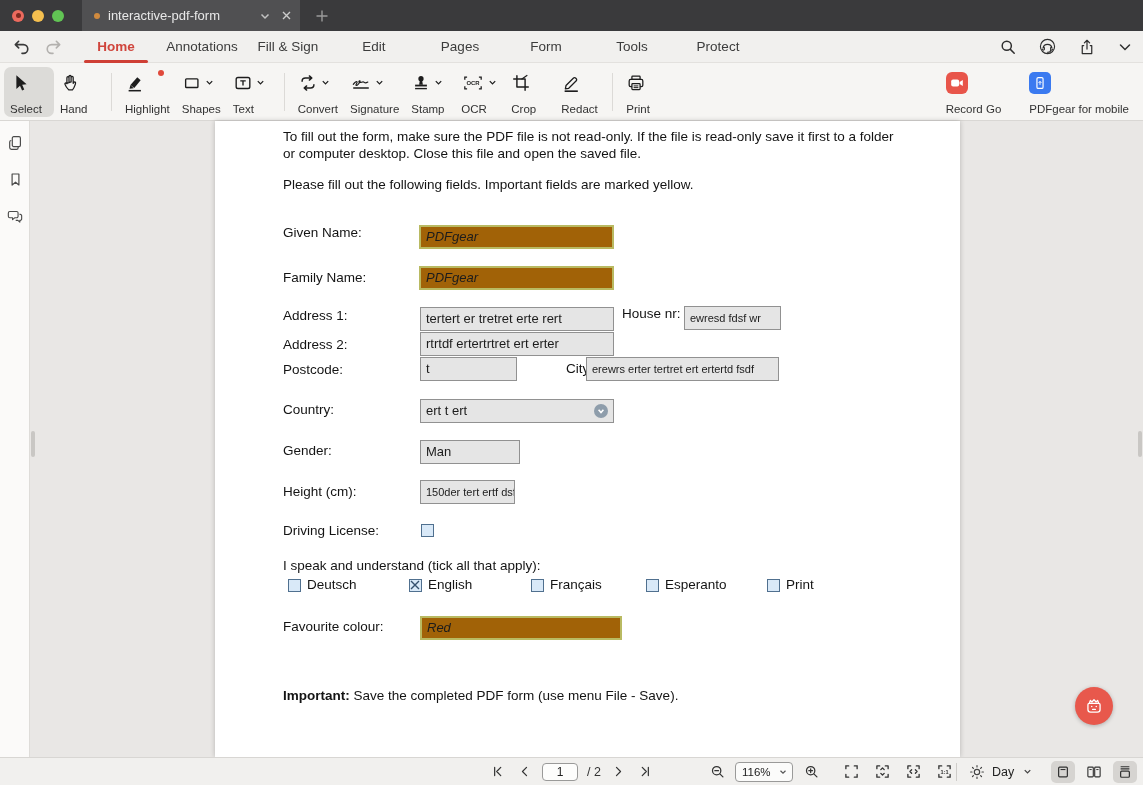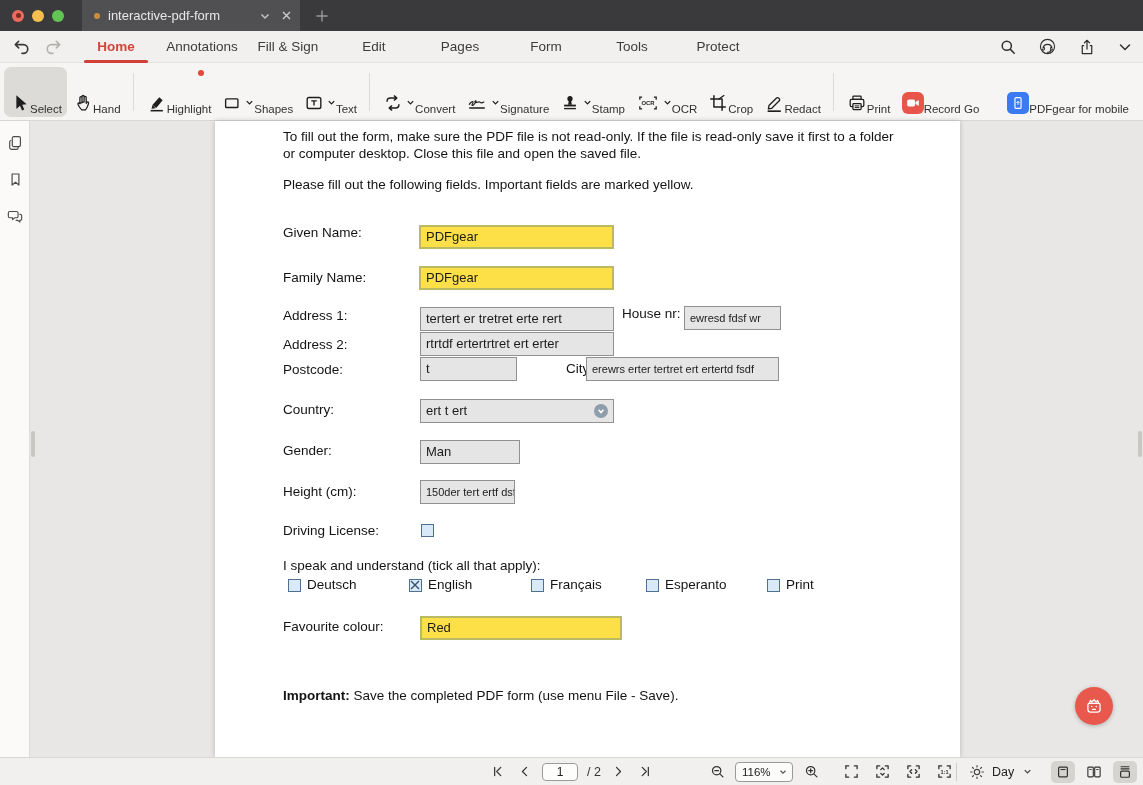--- a/index.html
+++ b/index.html
@@ -26,41 +26,41 @@
   .hist .hbtn { width:22px; height:22px; display:flex; align-items:center; justify-content:center; }
   .menu-tabs { position:absolute; left:73px; display:flex; height:32px; }
   .mtab { width:86px; text-align:center; font-size:13.5px; color:#3c3c3c; line-height:32px; position:relative; cursor:default; }
   .mtab.active { color:#d0453c; font-weight:bold; }
   .mtab.active::after { content:""; position:absolute; left:11px; right:11px; bottom:0; height:3px; background:#cf3f35; border-radius:2px; }
   .menu-right { position:absolute; right:10px; display:flex; align-items:center; gap:21px; }
   .menu-right .mbtn { display:flex; align-items:center; justify-content:center; }
 
   
   .toolbar { position:absolute; left:0; top:63px; width:1143px; height:58px; background:#f6f5f3; border-bottom:1px solid #d9d7d4; display:flex; align-items:center; padding:0 8px 0 4px; }
-  .tb-item { min-width:50px; height:50px; padding:4px 6px 2px; border-radius:7px; display:flex; flex-direction:row; align-items:flex-end; justify-content:space-between; position:relative; }
+  .tb-item { min-width:50px; height:50px; padding:4px 6px 2px; border-radius:7px; display:flex; flex-direction:column; align-items:flex-start; justify-content:space-between; position:relative; }
   .tb-item.active { background:#dcdbd8; }
   .tb-icon-row { display:flex; align-items:center; gap:3px; height:24px; }
   .tb-label { font-size:11.5px; color:#323232; white-space:nowrap; }
   .tb-sep { width:1px; height:38px; background:#ddDbd8; background:#dcdad7; margin:0 7px; flex:none; }
   .reddot { position:absolute; top:3px; right:12px; width:6px; height:6px; border-radius:50%; background:#e0493b; }
   .tb-right { margin-left:auto; display:flex; gap:16px; }
   .chip { width:22px; height:22px; border-radius:6px; display:flex; align-items:center; justify-content:center; }
   .chip.red { background:#e8554a; }
   .chip.blue { background:#3b7af0; border-radius:5px; }
 
   
   .main { position:absolute; left:0; top:121px; width:1143px; bottom:28px; background:#e9e7e5; }
   .panelbar { position:absolute; left:0; top:0; width:30px; height:100%; background:#fbfaf9; border-right:1px solid #dedcd9; }
   .pb-ic { position:absolute; left:5px; width:20px; height:20px; display:flex; align-items:center; justify-content:center; }
   .grip { position:absolute; width:4px; height:26px; border-radius:2px; background:#c9c7c4; top:310px; }
 
   .page { position:absolute; left:215px; top:0; width:745px; height:100%; background:#ffffff; box-shadow:0 0 5px rgba(0,0,0,0.22); }
   .ptext { position:absolute; font-size:13.5px; color:#141414; line-height:16.5px; }
   .plabel { position:absolute; font-size:13.5px; color:#141414; white-space:nowrap; }
-  .yfield { position:absolute; height:24px; background:#fde047; border:2px solid #b9ba62; font-size:13px; color:#1c1c1c; line-height:20px; padding-left:5px; white-space:nowrap; overflow:hidden; }
+  .yfield { position:absolute; height:24px; background:#a16207; border:2px solid #b9ba62; font-size:13px; color:#1c1c1c; line-height:20px; padding-left:5px; white-space:nowrap; overflow:hidden;font-style:italic; }
   .bfield { position:absolute; height:24px; background:#e5e5e5; border:1px solid #919191; font-size:13px; color:#1c1c1c; line-height:22px; padding-left:5px; white-space:nowrap; overflow:hidden; }
   .bfield.small { font-size:11px; }
   .cbox { position:absolute; width:13px; height:13px; background:#d9e9f8; border:1.5px solid #50708f; }
   .combo-btn { position:absolute; width:14px; height:14px; border-radius:50%; background:#8e9dab; display:flex; align-items:center; justify-content:center; }
   .lang-label { position:absolute; font-size:13.5px; color:#141414; white-space:nowrap; }
 
   .robot { position:absolute; right:30px; bottom:32px; width:38px; height:38px; border-radius:50%; background:#e8584c; display:flex; align-items:center; justify-content:center; box-shadow:0 1px 4px rgba(0,0,0,0.25); }
 
   
   .statusbar { position:absolute; left:0; bottom:0; width:1143px; height:28px; background:#f1f0ee; border-top:1px solid #d8d6d3; font-size:12px; color:#333; }

